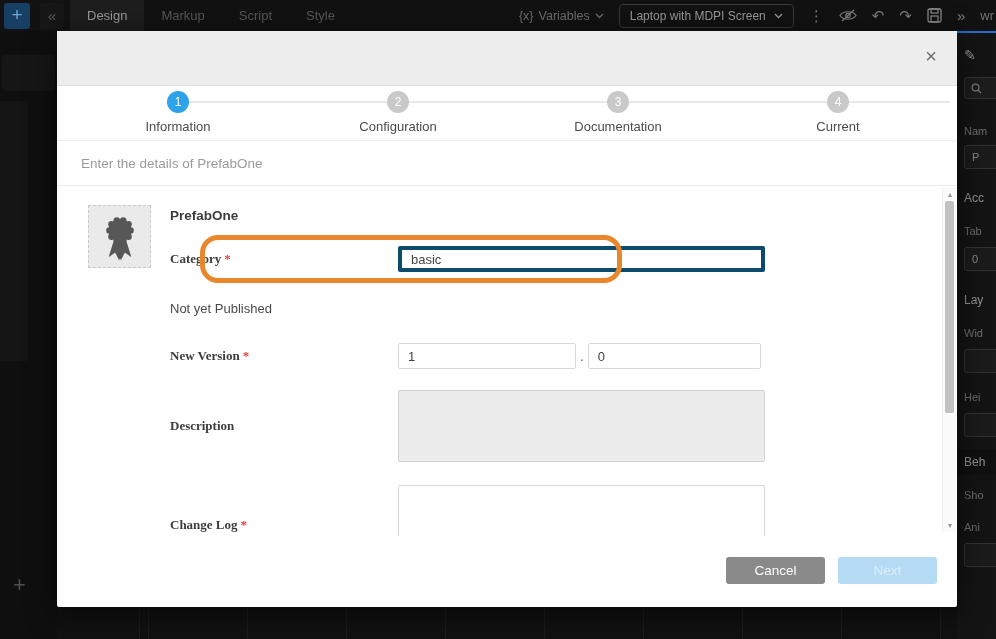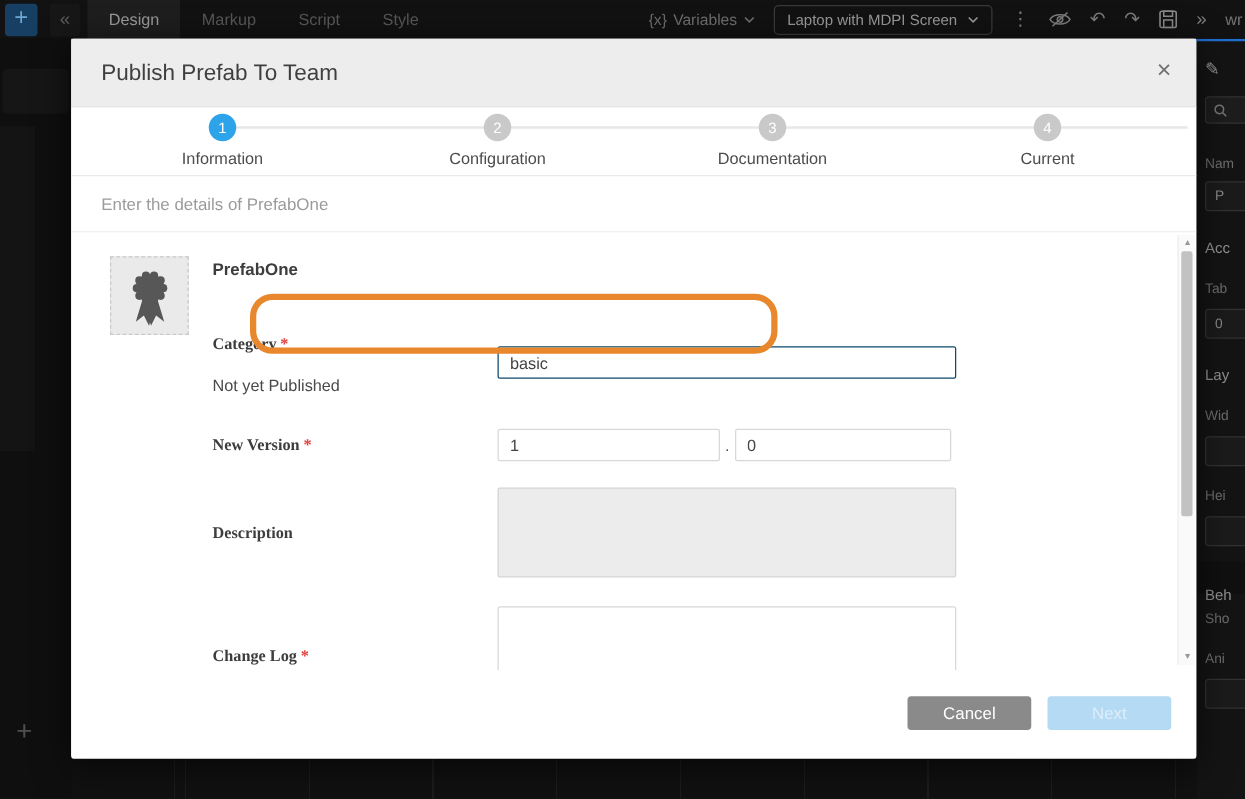--- a/index.html
+++ b/index.html
@@ -69,22 +69,22 @@
     border-bottom:1px solid #ebebeb; background:#fff; }
 
   .dlg-body { position:relative; height:350px; overflow:hidden; background:#fff; }
   .badge-box { position:absolute; left:31px; top:19px; width:63px; height:63px; background:#eaeaea;
     border:1px dashed #c9c9c9; display:flex; align-items:center; justify-content:center; }
   .prefab-title { position:absolute; left:113px; top:22px; font-size:13.5px; font-weight:bold; color:#3d3d3d; }
   .form-row { position:absolute; left:113px; display:flex; align-items:center; }
   .form-row.top-align { align-items:center; }
   .f-label { width:228px; font-size:13px; font-weight:bold; color:#3d3d3d;font-family:Liberation Serif, serif; }
   .req { color:#e2413d; font-weight:bold; margin-left:3px; }
-  .f-input { width:367px; height:26px; border:1px solid #0c4a6e; border-radius:2px; padding:0 9px;
-    font-size:13px; color:#444; font-family:"Liberation Sans", sans-serif; outline:none; background:#fff;margin-top:31px; }
+  .f-input { width:367px; height:26px; border:4px solid #0c4a6e; border-radius:2px; padding:0 9px;
+    font-size:13px; color:#444; font-family:"Liberation Sans", sans-serif; outline:none; background:#fff; }
   .static-val { font-size:13px; color:#4a4a4a; }
   .ver-input { width:178px; height:26px; border:1px solid #d8d8d8; border-radius:2px; padding:0 9px;
     font-size:13px; color:#444; outline:none; font-family:"Liberation Sans", sans-serif; }
   .ver-input.minor { width:173px; }
   .ver-dot { margin:0 4px; color:#555; font-size:13px; }
   .f-textarea { width:367px; border:1px solid #d8d8d8; border-radius:2px; resize:none;
     font-family:"Liberation Sans", sans-serif; font-size:13px; padding:6px 9px; outline:none; }
   .f-textarea.disabled { background:#ececec; border-color:#d4d4d4; height:72px; }
   .f-textarea.changelog { height:80px; }
   .row-category{top:60px;} .row-current{top:112px; height:20px;} .row-newver{top:157px;}
@@ -173,32 +173,31 @@
     <div class="rp-item rp-input" style="top:114px;">P</div>
     <div class="rp-item rp-header" style="top:160px;">Acc</div>
     <div class="rp-item rp-label" style="top:194px;">Tab</div>
     <div class="rp-item rp-input" style="top:216px;">0</div>
     <div class="rp-item rp-header" style="top:262px;">Lay</div>
     <div class="rp-item rp-label" style="top:296px;">Wid</div>
     <div class="rp-item rp-input" style="top:318px;"></div>
     <div class="rp-item rp-label" style="top:360px;">Hei</div>
     <div class="rp-item rp-input" style="top:382px;"></div>
     <div class="beh-band" style="top:418px;"></div>
-    <div class="rp-item rp-header" style="top:438px;">Beh</div>
+    <div class="rp-item rp-header" style="top:424px;">Beh</div>
     <div class="rp-item rp-label" style="top:458px;">Sho</div>
     <div class="rp-item rp-label" style="top:490px;">Ani</div>
     <div class="rp-item rp-input" style="top:512px;"></div>
   </div>
 
   <div class="canvas-bottom"></div>
 
   <div class="dialog">
 
     <div class="dlg-header">
-      <div class="dlg-title">Publish Prefab To Team</div>
       <div class="dlg-close">×</div>
     </div>
 
     <div class="stepper">
       <div class="step-line"></div>
       <div class="step step1 active">
         <div class="step-circle">1</div>
         <div class="step-label">Information</div>
       </div>
       <div class="step step2">

